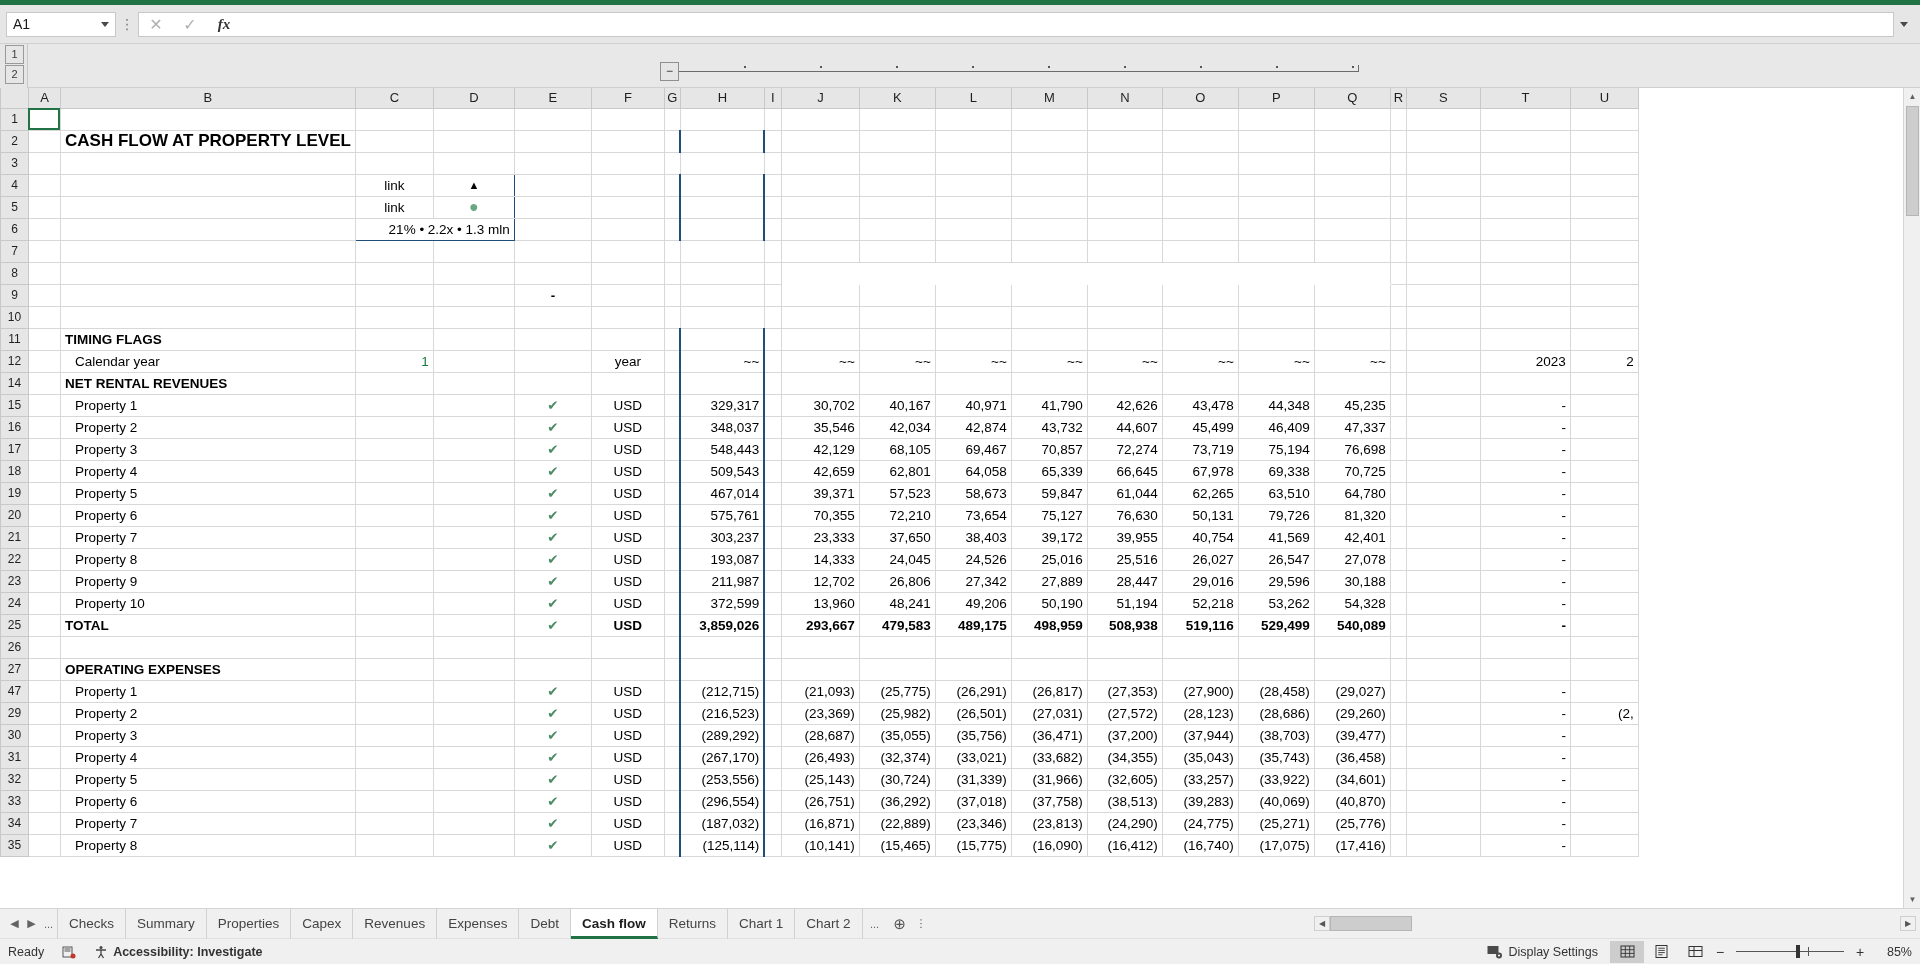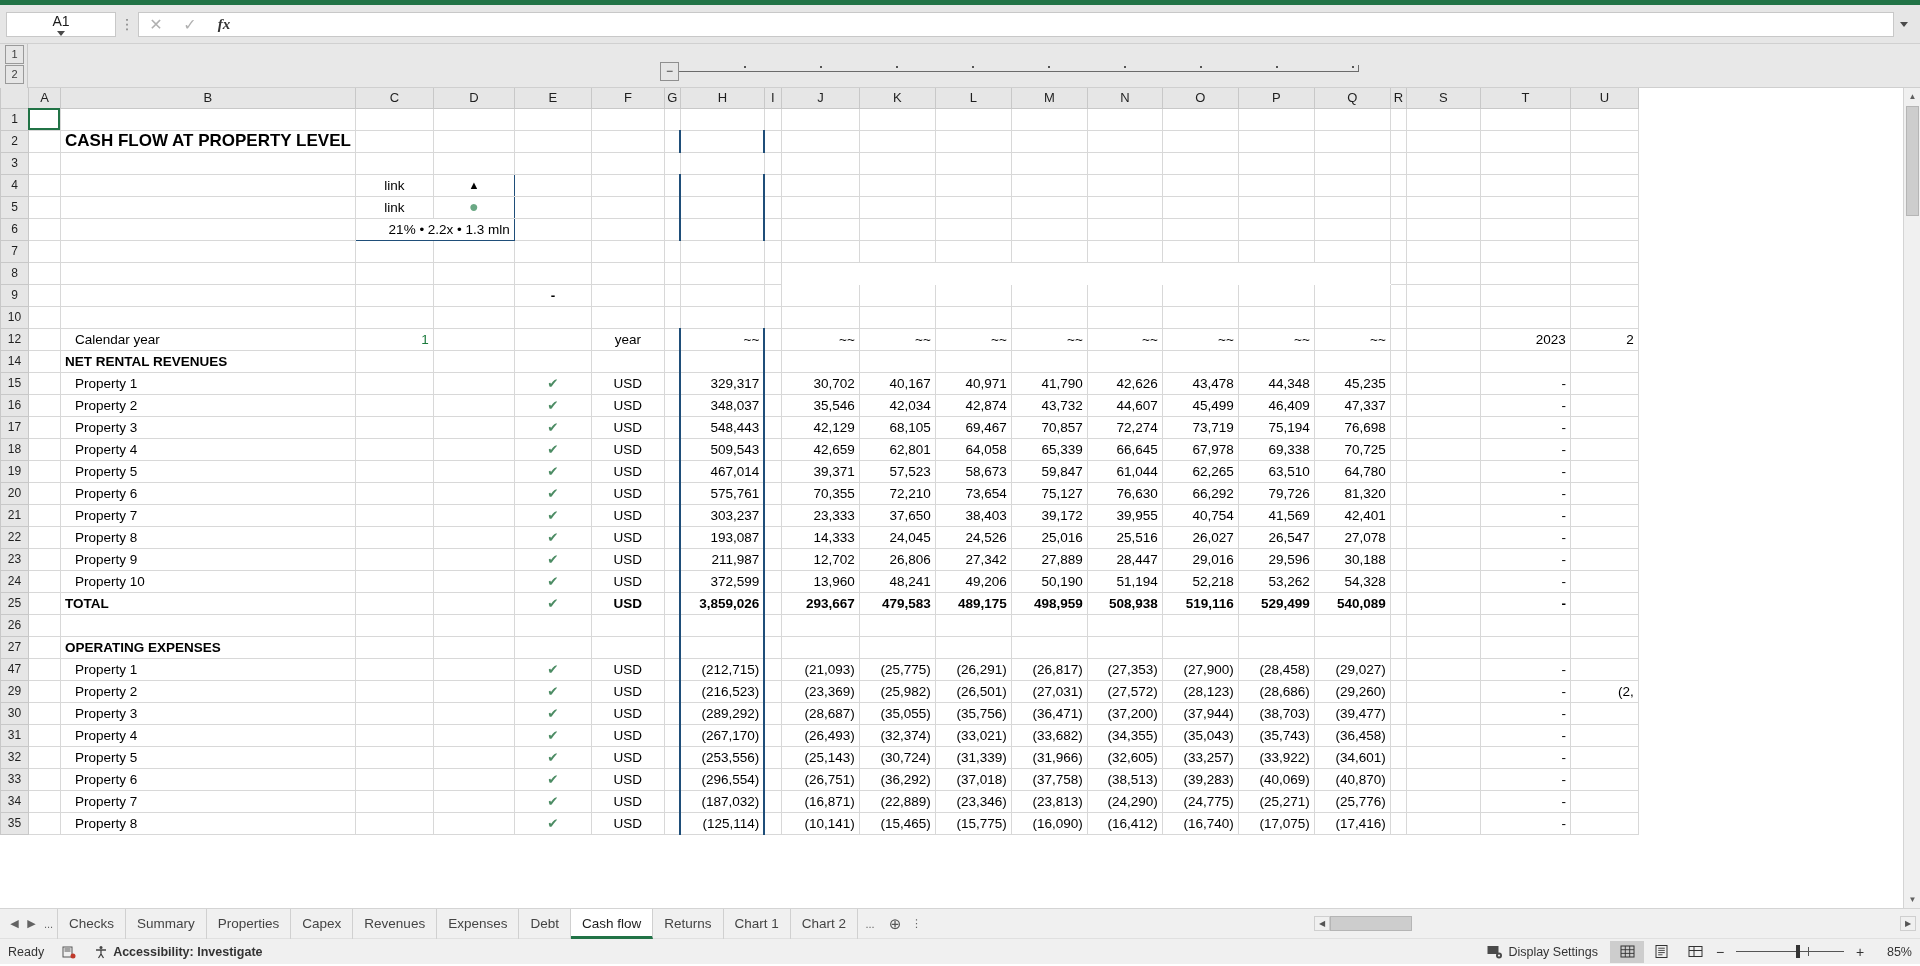--- a/index.html
+++ b/index.html
@@ -14,21 +14,21 @@
   #topstrip{ height:5px; background:#217346; width:100%; }
 
   
   #formulabar{
     height:39px; background:#e6e6e6; display:flex; align-items:center;
     padding:0 6px; gap:0px; border-bottom:1px solid #d0d0d0;
   }
   #namebox{
     width:110px; height:25px; background:#fff; border:1px solid #c8c8c8;
     display:flex; align-items:center; padding:0 6px; font-size:14px;
-    color:#1a1a1a; position:relative;flex-direction:column;
+    color:#1a1a1a; position:relative;
   }
   #namebox .nb-txt{ flex:1; }
   .caret-dn{
     width:0;height:0;border-left:4px solid transparent;border-right:4px solid transparent;
     border-top:5px solid #4a4a4a;
   }
   #nb-kebab{ width:22px;text-align:center;color:#7a7a7a;font-size:14px;letter-spacing:0;line-height:1; }
   #fbtns{ display:flex; align-items:center; height:25px; background:#fff;
           border:1px solid #c8c8c8; border-right:none; }
   .fbtn{ width:34px;height:23px;display:flex;align-items:center;justify-content:center;
@@ -92,21 +92,21 @@
      justify-content:center;color:#606060;font-size:8px;}
   #vsb-thumb{ position:absolute;top:18px;left:2px;width:13px;height:110px;background:#cdcdcd;
      border:1px solid #b5b5b5;}
 
   
   #tabbar{ height:30px; background:#f0f0f0; display:flex; align-items:center;
      border-top:1px solid #d4d4d4; padding-left:6px; }
   .tab-nav{ width:17px; text-align:center; color:#636363; font-size:11px; }
   .tab{ padding:0 11px; height:30px; line-height:30px; font-size:13.5px; color:#444;
         border-right:1px solid #d0d0d0; }
-  .tab.active{ font-weight:normal; color:#1d1d1d; background:#fff;
+  .tab.active{ font-weight:bold; color:#1d1d1d; background:#fff;
         border-bottom:3px solid #217346; }
   .tab-plus{ width:26px;text-align:center;color:#555;font-size:15px; }
   #hscroll{ flex:1; display:flex; align-items:center; justify-content:flex-end; padding-right:4px;}
   .hsb-arrow{ width:16px;height:15px;background:#f0f0f0;border:1px solid #cfcfcf;
       display:flex;align-items:center;justify-content:center;font-size:8px;color:#555;}
   #hsb-track{ width:570px;height:15px;background:#f0f0f0;position:relative;}
   #hsb-thumb{ position:absolute;left:0;top:0;width:82px;height:15px;background:#cdcdcd;border:1px solid #b5b5b5;}
 
   
   #statusbar{ height:26px; background:#f0f0f0; display:flex; align-items:center;
@@ -442,20 +442,44 @@
           <td class="cell "></td>
           <td class="cell "></td>
           <td class="cell "></td>
           <td class="cell "></td>
           <td class="cell "></td>
           <td class="cell "></td>
           <td class="cell "></td>
           <td class="cell "></td>
         </tr>
         <tr>
+          <td class="rowhdr">11</td>
+          <td class="cell "></td>
+          <td class="cell gray l b">TIMING FLAGS</td>
+          <td class="cell gray"></td>
+          <td class="cell gray"></td>
+          <td class="cell gray"></td>
+          <td class="cell gray"></td>
+          <td class="cell "></td>
+          <td class="cell gray vsplit-l vsplit-r"></td>
+          <td class="cell "></td>
+          <td class="cell gray"></td>
+          <td class="cell gray"></td>
+          <td class="cell gray"></td>
+          <td class="cell gray"></td>
+          <td class="cell gray"></td>
+          <td class="cell gray"></td>
+          <td class="cell gray"></td>
+          <td class="cell gray"></td>
+          <td class="cell "></td>
+          <td class="cell gray"></td>
+          <td class="cell gray"></td>
+          <td class="cell gray"></td>
+        </tr>
+        <tr>
           <td class="rowhdr">12</td>
           <td class="cell "></td>
           <td class="cell l"><span style="padding-left:10px">Calendar year</span></td>
           <td class="cell r greentxt">1</td>
           <td class="cell r"></td>
           <td class="cell c green-chk"></td>
           <td class="cell c">year</td>
           <td class="cell "></td>
           <td class="cell r vsplit-l vsplit-r">~~</td>
           <td class="cell "></td>
@@ -625,21 +649,21 @@
           <td class="cell c green-chk">✔</td>
           <td class="cell c">USD</td>
           <td class="cell "></td>
           <td class="cell r vsplit-l vsplit-r">575,761</td>
           <td class="cell "></td>
           <td class="cell r">70,355</td>
           <td class="cell r">72,210</td>
           <td class="cell r">73,654</td>
           <td class="cell r">75,127</td>
           <td class="cell r">76,630</td>
-          <td class="cell r">66,292</td>
+          <td class="cell r">50,131</td>
           <td class="cell r">79,726</td>
           <td class="cell r">81,320</td>
           <td class="cell "></td>
           <td class="cell "></td>
           <td class="cell r">-</td>
           <td class="cell r"></td>
         </tr>
         <tr>
           <td class="rowhdr">21</td>
           <td class="cell "></td>

